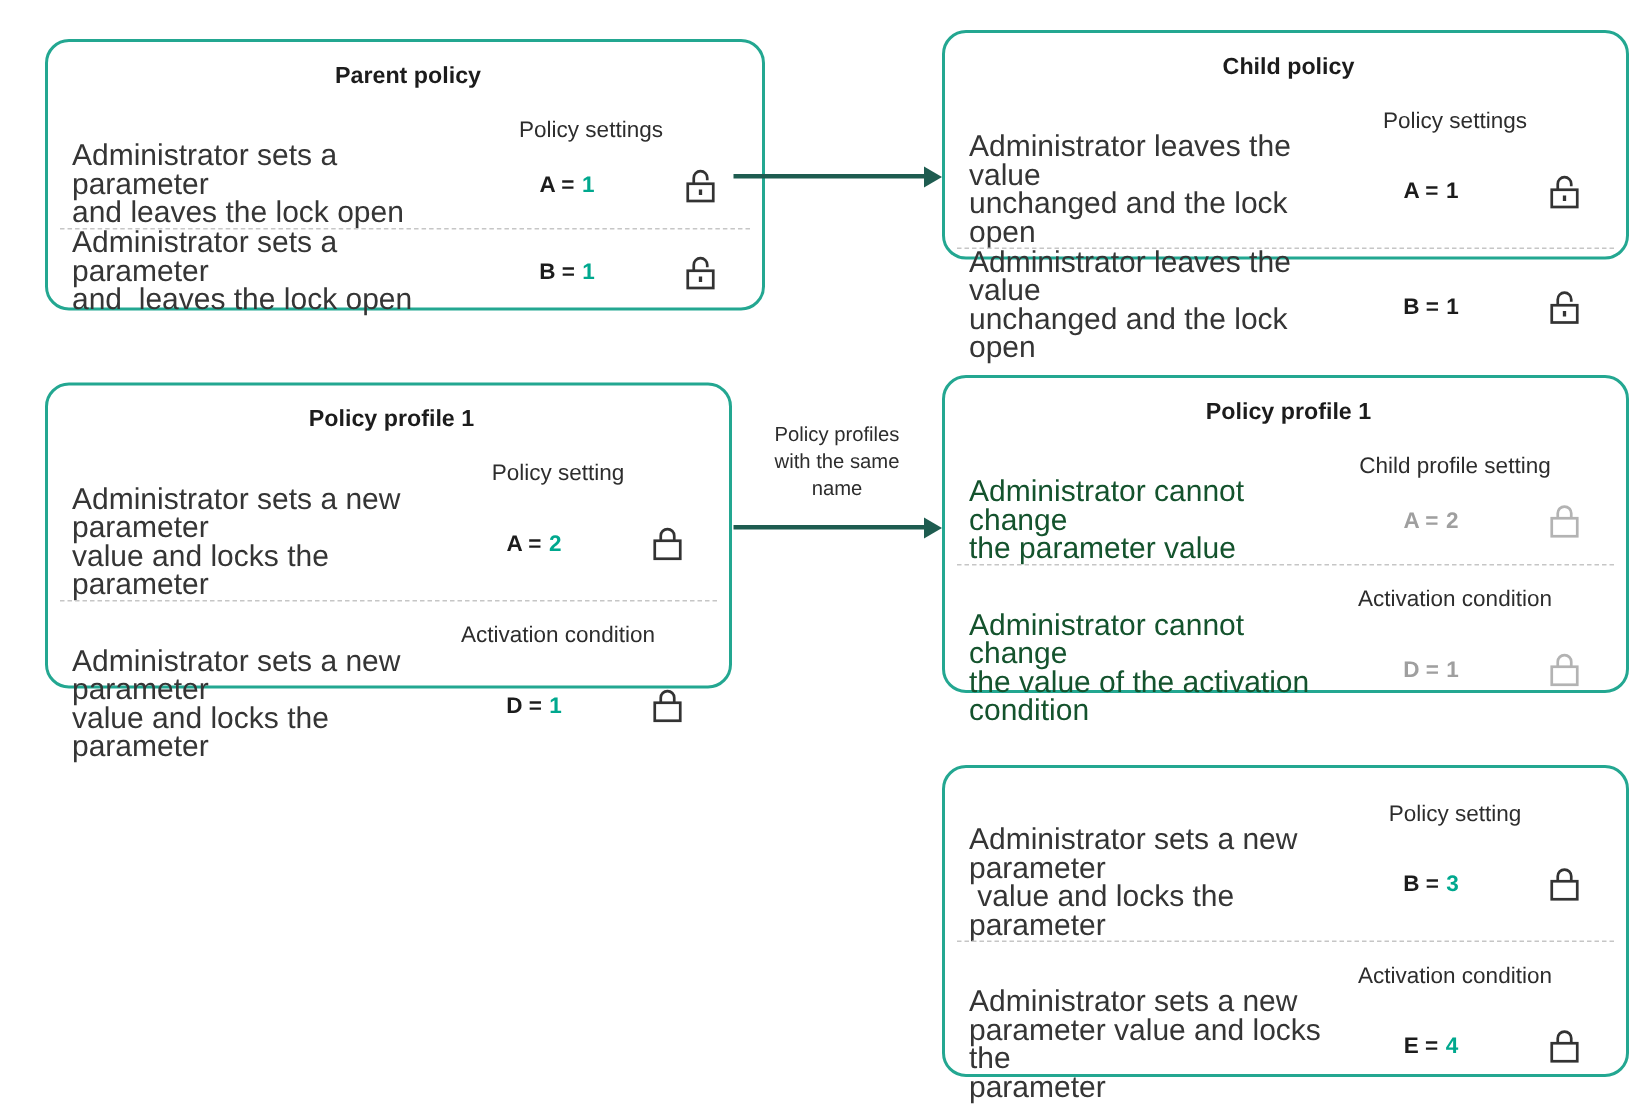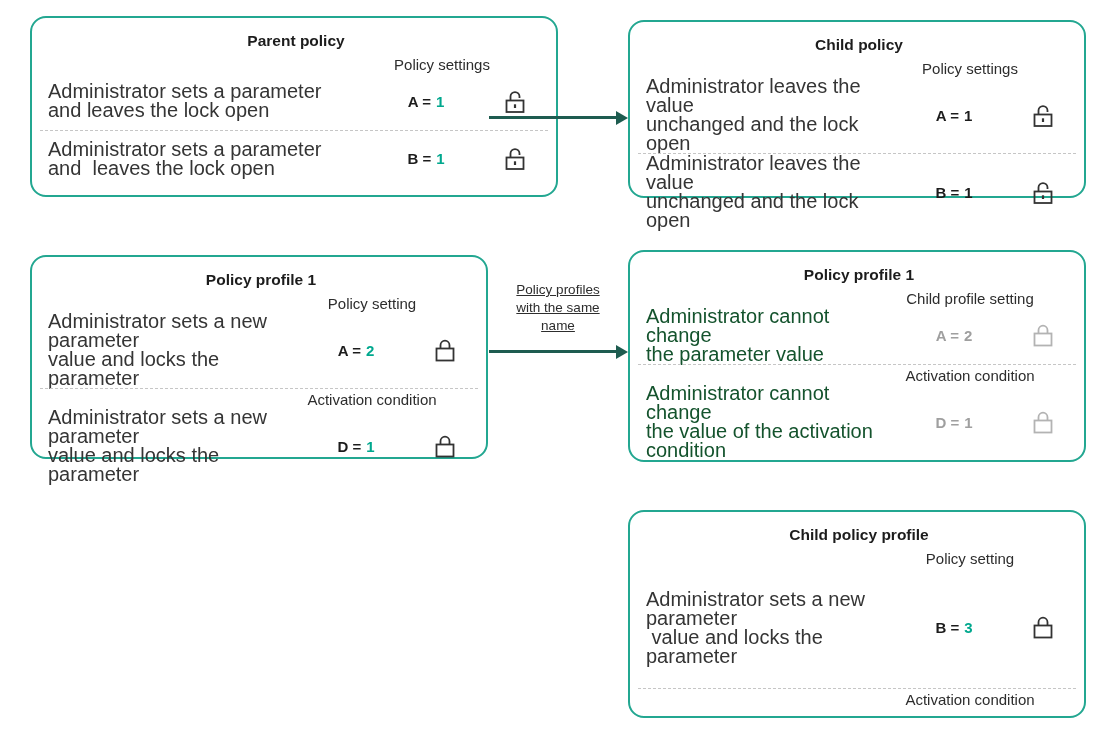--- a/index.html
+++ b/index.html
@@ -16,21 +16,21 @@
     box-sizing:border-box; padding:8px 12px 8px 16px;
     display:flex; flex-direction:column;
   }
   .box-title {
     text-align:center; font-weight:700; font-size:15.5px; color:#1c1c1c;
     padding:6px 0 4px;
   }
   .label-row, .row {
     display:grid; grid-template-columns:1fr 120px 58px; align-items:center;
   }
-  .label-row { margin-top:2px; }
+  .label-row { margin-top:14px; }
   .section-label {
     grid-column:2/4; text-align:center; padding-right:26px;
     font-size:15px; color:#2d2d2d;
   }
   .row { flex:1; }
   .row-text {
     font-size:20px; line-height:19px; color:#353535; white-space:pre-wrap;
   }
   .value {
     justify-self:center; display:inline-flex; gap:5px;
@@ -39,38 +39,38 @@
   .num.teal { color:#00a88e; }
   .num.dark { color:#1c1c1c; }
   .num.gray { color:#9f9f9f; }
   .row.gray .row-text { color:#14532d; }
   .row.gray .value { color:#9f9f9f; }
   .lock { justify-self:center; color:#333; line-height:0; }
   .lock.gray { color:#b3b3b3; }
   .divider { border-top:1px dashed #c6c6c6; margin:0 -4px 0 -8px; }
 
   
-  #box-parent         { left:30px;  top:16px;  width:528px; height:181px; }
-  #box-child          { left:628px; top:20px;  width:458px; height:178px; }
+  #box-parent         { left:30px;  top:26px;  width:480px; height:181px; }
+  #box-child          { left:628px; top:20px;  width:458px; height:153px; }
   #box-profile1-left  { left:30px;  top:255px; width:458px; height:204px; }
   #box-profile1-right { left:628px; top:250px; width:458px; height:212px; }
   #box-child-profile  { left:628px; top:510px; width:458px; height:208px; }
 
   .arrow { position:absolute; height:3px; background:#1e5c50; }
   .arrow::after {
     content:""; position:absolute; right:-12px; top:-5.5px;
     border-left:12px solid #1e5c50;
     border-top:7px solid transparent; border-bottom:7px solid transparent;
   }
   #arrow-top { left:489px; top:116px; width:127px; }
   #arrow-mid { left:489px; top:350px; width:127px; }
   .arrow-label {
     position:absolute; left:488px; top:281px; width:140px;
     text-align:center; font-size:13.5px; line-height:18px;
-    color:#2d2d2d; white-space:pre-line;text-decoration:underline;
+    color:#2d2d2d; white-space:pre-line;
   }
 </style>
 </head>
 <body>
 
 <div class="canvas">
 
   <div class="box" id="box-parent">
     <div class="box-title">Parent policy</div>
     <div class="label-row">
@@ -220,41 +220,55 @@
       <span class="lock gray">
   <svg width="24" height="27" viewBox="0 0 24 27" aria-hidden="true">
     <rect x="3.5" y="11.5" width="17" height="12" fill="none" stroke="currentColor" stroke-width="1.8"></rect>
     <path d="M7.5 11.5 V8.2 a4.5 4.5 0 0 1 9 0 V11.5" fill="none" stroke="currentColor" stroke-width="1.8"></path>
   </svg>
 </span>
     </div>
   </div>
 
   <div class="box" id="box-child-profile">
-    <div class="box-title">Child policy profile</div>
     <div class="label-row">
       <div class="section-label">Policy setting</div>
     </div>
     <div class="row">
       <div class="row-text">Administrator sets a new parameter
  value and locks the parameter</div>
       <div class="value">
         <span>B =</span>
         <span class="num teal">3</span>
       </div>
       <span class="lock">
   <svg width="24" height="27" viewBox="0 0 24 27" aria-hidden="true">
     <rect x="3.5" y="11.5" width="17" height="12" fill="none" stroke="currentColor" stroke-width="1.8"></rect>
     <path d="M7.5 11.5 V8.2 a4.5 4.5 0 0 1 9 0 V11.5" fill="none" stroke="currentColor" stroke-width="1.8"></path>
   </svg>
 </span>
     </div>
     <div class="divider"></div>
     <div class="label-row">
       <div class="section-label">Activation condition</div>
+    </div>
+    <div class="row">
+      <div class="row-text">Administrator sets a new
+parameter value and locks the
+parameter</div>
+      <div class="value">
+        <span>E =</span>
+        <span class="num teal">4</span>
+      </div>
+      <span class="lock">
+  <svg width="24" height="27" viewBox="0 0 24 27" aria-hidden="true">
+    <rect x="3.5" y="11.5" width="17" height="12" fill="none" stroke="currentColor" stroke-width="1.8"></rect>
+    <path d="M7.5 11.5 V8.2 a4.5 4.5 0 0 1 9 0 V11.5" fill="none" stroke="currentColor" stroke-width="1.8"></path>
+  </svg>
+</span>
     </div>
   </div>
 
   <div class="arrow" id="arrow-top"></div>
   <div class="arrow" id="arrow-mid"></div>
   <div class="arrow-label">Policy profiles
 with the same
 name</div>
 
 </div>

